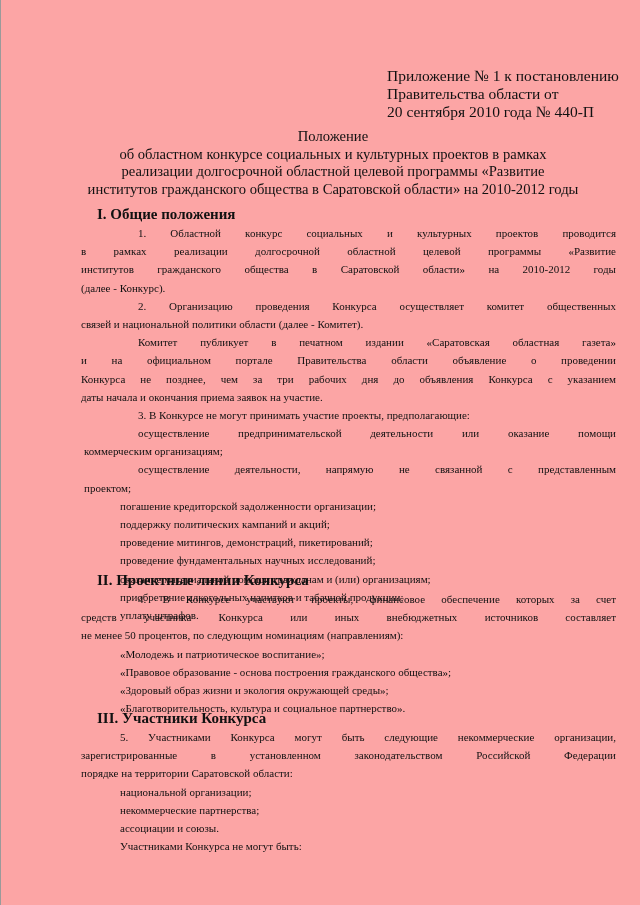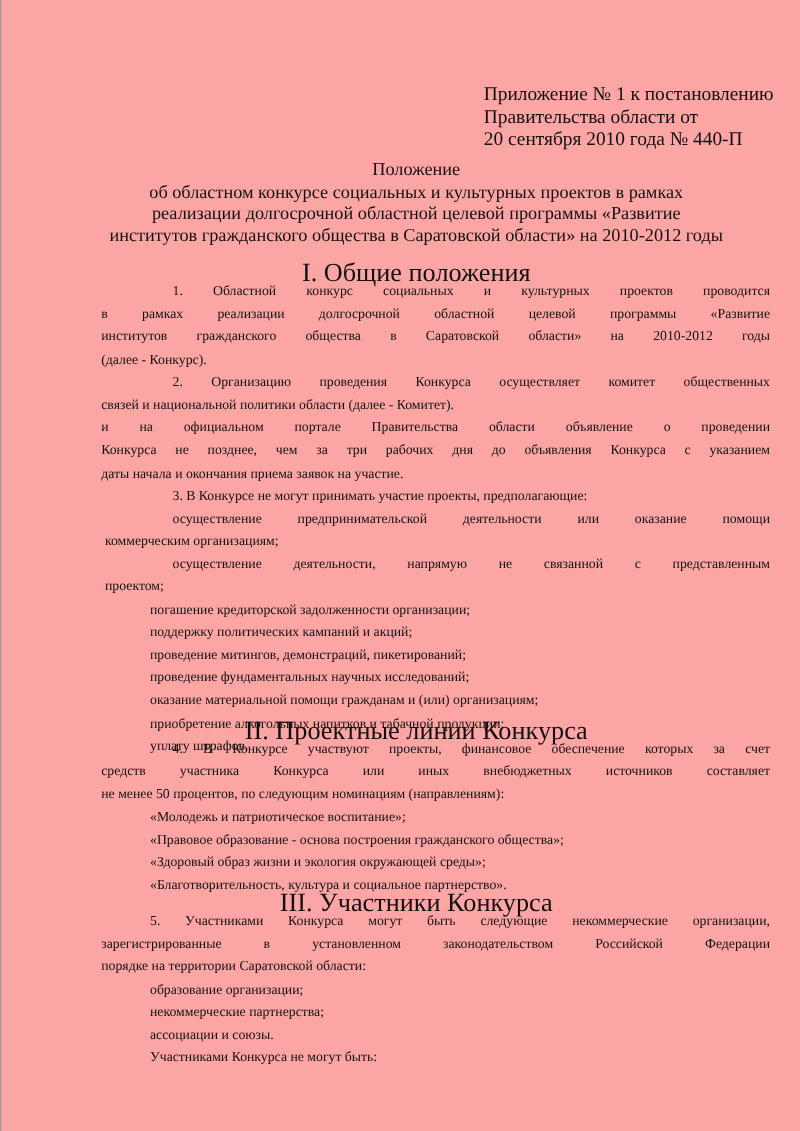--- a/index.html
+++ b/index.html
@@ -5,22 +5,22 @@
   html, body { margin: 0; padding: 0; background: #ffffff; }
   body { width: 640px; height: 905px; position: relative; overflow: hidden;
          font-family: "Liberation Serif", "DejaVu Serif", serif; color: #111; }
   .page { position: absolute; left: 0; top: 0; width: 640px; height: 905px;
           background: #fca5a5; border-left: 1px solid #9a9a9a; box-sizing: border-box; }
   .appendix { position: absolute; left: 386px; top: 67px; font-size: 15.5px; line-height: 18px; }
   .appendix div { white-space: nowrap; }
   .title-block { position: absolute; left: 96px; width: 472px; top: 128px; text-align: center;
                  font-weight: normal; font-size: 14.6px; line-height: 17.5px; }
   .title-block div { white-space: nowrap; }
-  .h { position: absolute; left: 96px; width: 472px; text-align: center; font-weight: normal;
-       font-size: 21px; white-space: nowrap; }
+  .h { position: absolute; left: 96px; width: 472px; text-align: left; font-weight: bold;
+       font-size: 15px; white-space: nowrap; }
   .body { position: absolute; left: 97px; width: 518px; font-size: 11px; line-height: 18.2px; }
   .line { white-space: nowrap; height: 18.2px; }
   .j { text-align: justify; text-align-last: justify; white-space: normal; overflow: hidden; }
   .ind { padding-left: 40px; }
   .ind2 { padding-left: 22px; }
 </style>
 </head>
 <body>
 
 <div class="page">
@@ -39,20 +39,21 @@
   </div>
 
   <div class="h" style="top:206px;">I. Общие положения</div>
   <div class="body" style="top:224px;">
     <div class="line j ind">1. Областной конкурс социальных и культурных проектов проводится</div>
     <div class="line j" style="margin-left:-17px;">в рамках реализации долгосрочной областной целевой программы «Развитие</div>
     <div class="line j" style="margin-left:-17px;">институтов гражданского общества в Саратовской области» на 2010-2012 годы</div>
     <div class="line" style="margin-left:-17px;">(далее - Конкурс).</div>
     <div class="line j ind">2. Организацию проведения Конкурса осуществляет комитет общественных</div>
     <div class="line" style="margin-left:-17px;">связей и национальной политики области (далее - Комитет).</div>
+    <div class="line j ind">Комитет публикует в печатном издании «Саратовская областная газета»</div>
     <div class="line j" style="margin-left:-17px;">и на официальном портале Правительства области объявление о проведении</div>
     <div class="line j" style="margin-left:-17px;">Конкурса не позднее, чем за три рабочих дня до объявления Конкурса с указанием</div>
     <div class="line" style="margin-left:-17px;">даты начала и окончания приема заявок на участие.</div>
     <div class="line ind">3. В Конкурсе не могут принимать участие проекты, предполагающие:</div>
     <div class="line j ind">осуществление предпринимательской деятельности или оказание помощи</div>
     <div class="line" style="margin-left:-14px;">коммерческим организациям;</div>
     <div class="line j ind">осуществление деятельности, напрямую не связанной с представленным</div>
     <div class="line" style="margin-left:-14px;">проектом;</div>
     <div class="line ind2">погашение кредиторской задолженности организации;</div>
     <div class="line ind2">поддержку политических кампаний и акций;</div>
@@ -72,19 +73,19 @@
     <div class="line ind2">«Правовое образование - основа построения гражданского общества»;</div>
     <div class="line ind2">«Здоровый образ жизни и экология окружающей среды»;</div>
     <div class="line ind2">«Благотворительность, культура и социальное партнерство».</div>
   </div>
 
   <div class="h" style="top:710px;">III. Участники Конкурса</div>
   <div class="body" style="top:728px;">
     <div class="line j ind2">5. Участниками Конкурса могут быть следующие некоммерческие организации,</div>
     <div class="line j" style="margin-left:-17px;">зарегистрированные в установленном законодательством Российской Федерации</div>
     <div class="line" style="margin-left:-17px;">порядке на территории Саратовской области:</div>
-    <div class="line ind2">образование организации;</div>
+    <div class="line ind2">национальной организации;</div>
     <div class="line ind2">некоммерческие партнерства;</div>
     <div class="line ind2">ассоциации и союзы.</div>
     <div class="line ind2">Участниками Конкурса не могут быть:</div>
   </div>
 
 </div>
 
 </body></html>

